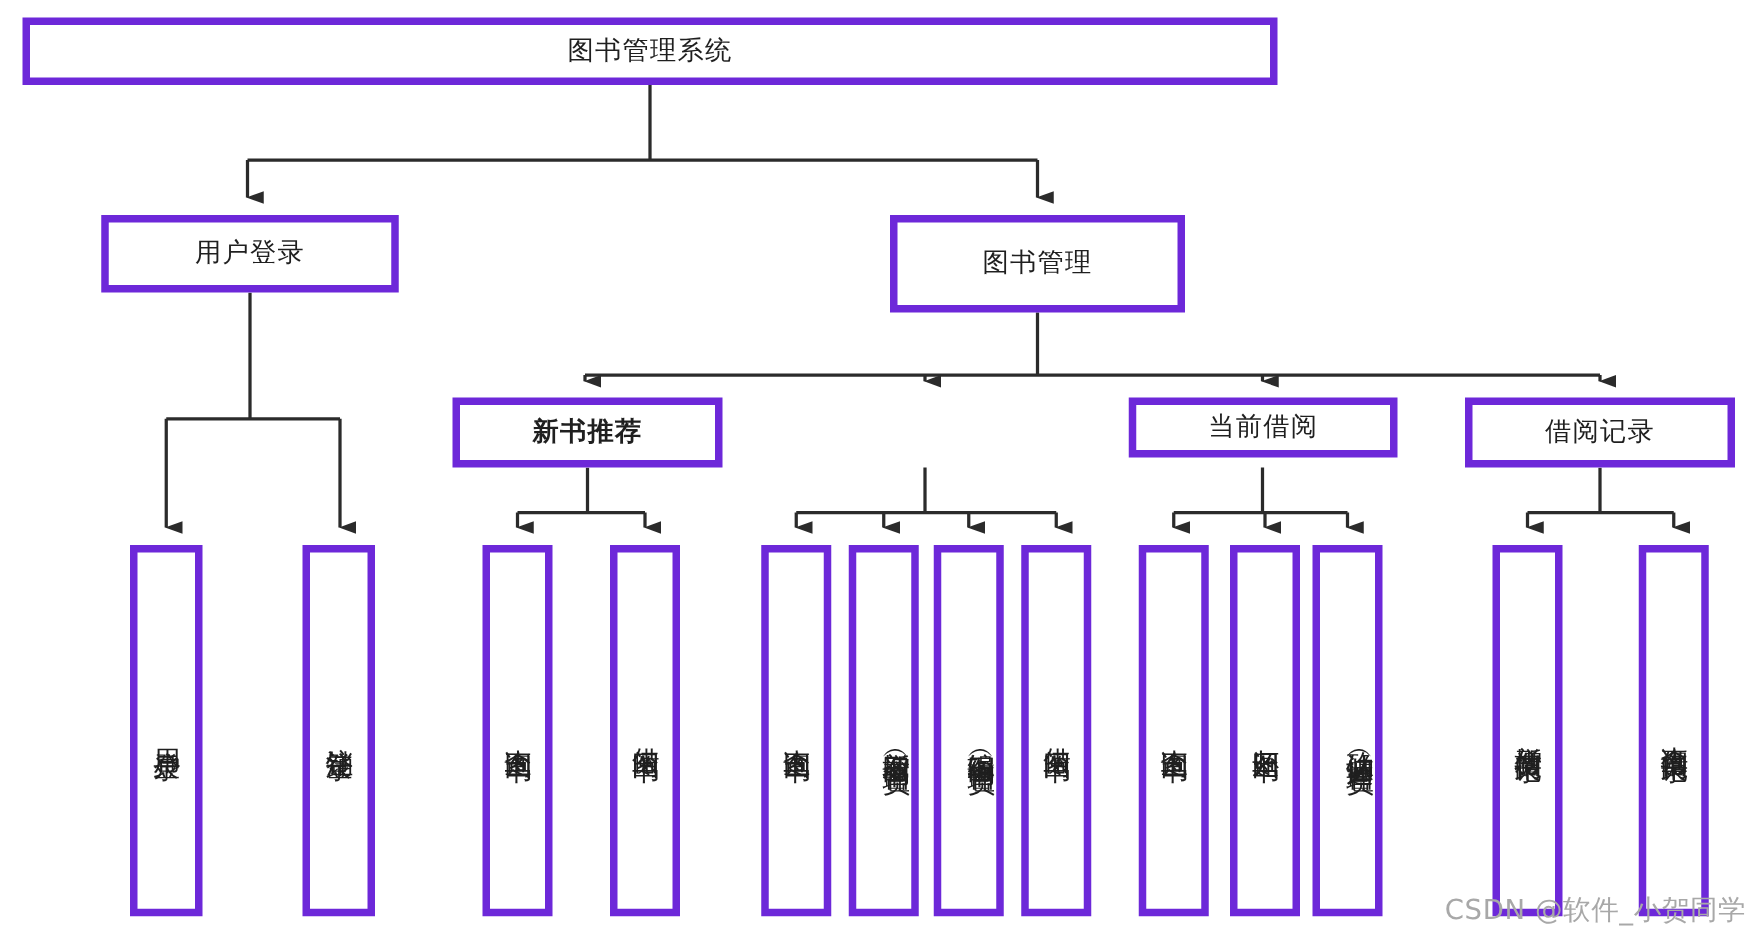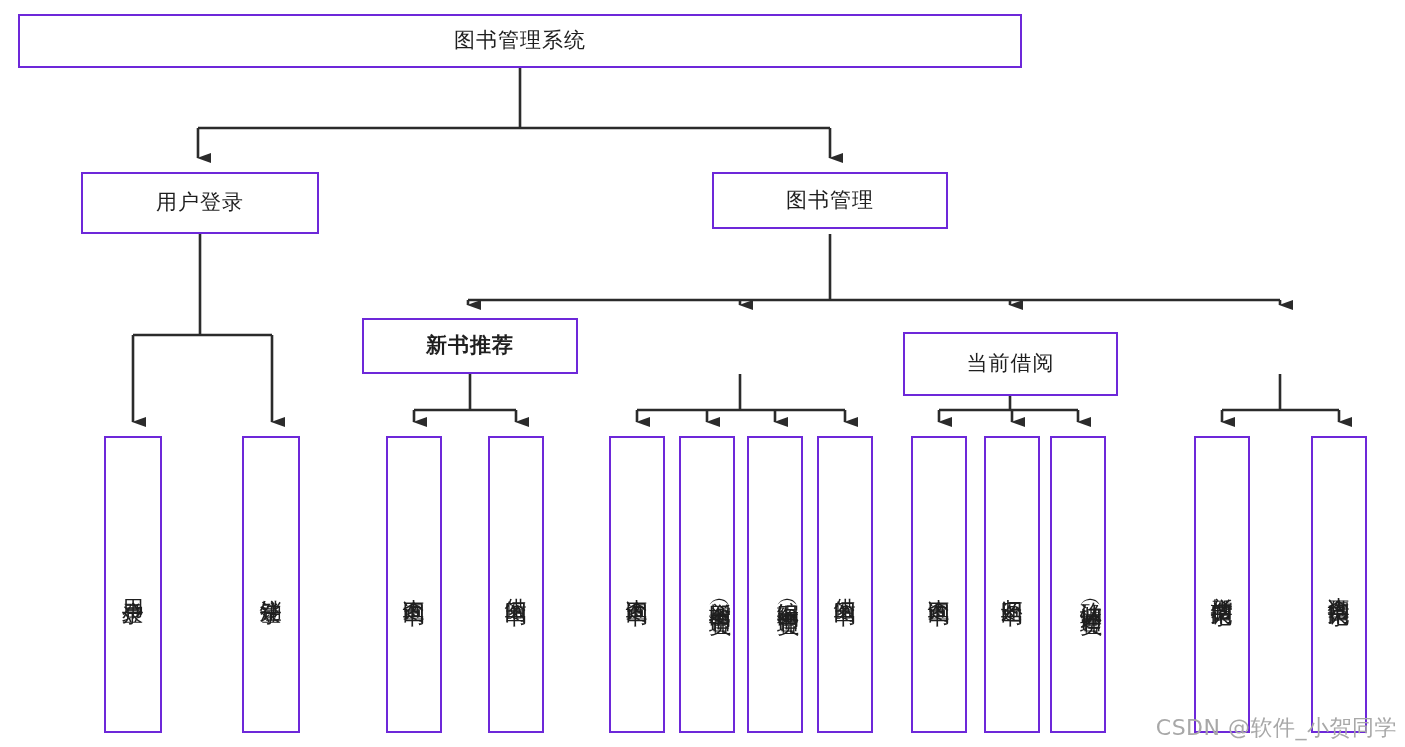--- a/index.html
+++ b/index.html
@@ -21,21 +21,21 @@
     position: absolute;
     left: 0;
     top: 0;
     width: 1405px;
     height: 747px;
     pointer-events: none;
   }
   .node {
     position: absolute;
     box-sizing: border-box;
-    border: 2px solid #6d28d9;
+    border: 6px solid #6d28d9;
     background: #ffffff;
     display: flex;
     align-items: center;
     justify-content: center;
     color: #1f1f1f;
     z-index: 2;
   }
   .node-h {
     font-size: 21px;
     line-height: 1.1;
@@ -127,29 +127,32 @@
     </g>
   </svg>
 
   <div class="node node-h" style="left:18px; top:14px; width:1004px; height:54px;">
     <span>图书管理系统</span>
   </div>
 
   <div class="node node-h" style="left:81px; top:172px; width:238px; height:62px;">
     <span>用户登录</span>
   </div>
-  <div class="node node-h" style="left:712px; top:172px; width:236px; height:57px;">
+  <div class="node node-h" style="left:712px; top:172px; width:236px; height:78px;">
     <span>图书管理</span>
   </div>
 
   <div class="node node-h" style="left:362px; top:318px; width:216px; height:56px;font-weight:bold;">
     <span>新书推荐</span>
   </div>
-  <div class="node node-h" style="left:903px; top:332px; width:215px; height:64px;">
+  <div class="node node-h" style="left:903px; top:318px; width:215px; height:48px;">
     <span>当前借阅</span>
+  </div>
+  <div class="node node-h" style="left:1172px; top:318px; width:216px; height:56px;">
+    <span>借阅记录</span>
   </div>
 
   <div class="node node-v vshort" style="left:104px; top:436px; width:58px; height:297px;">
     <span>用户登录</span>
   </div>
   <div class="node node-v vshort" style="left:242px; top:436px; width:58px; height:297px;">
     <span>注销登录</span>
   </div>
 
   <div class="node node-v vshort" style="left:386px; top:436px; width:56px; height:297px;">

